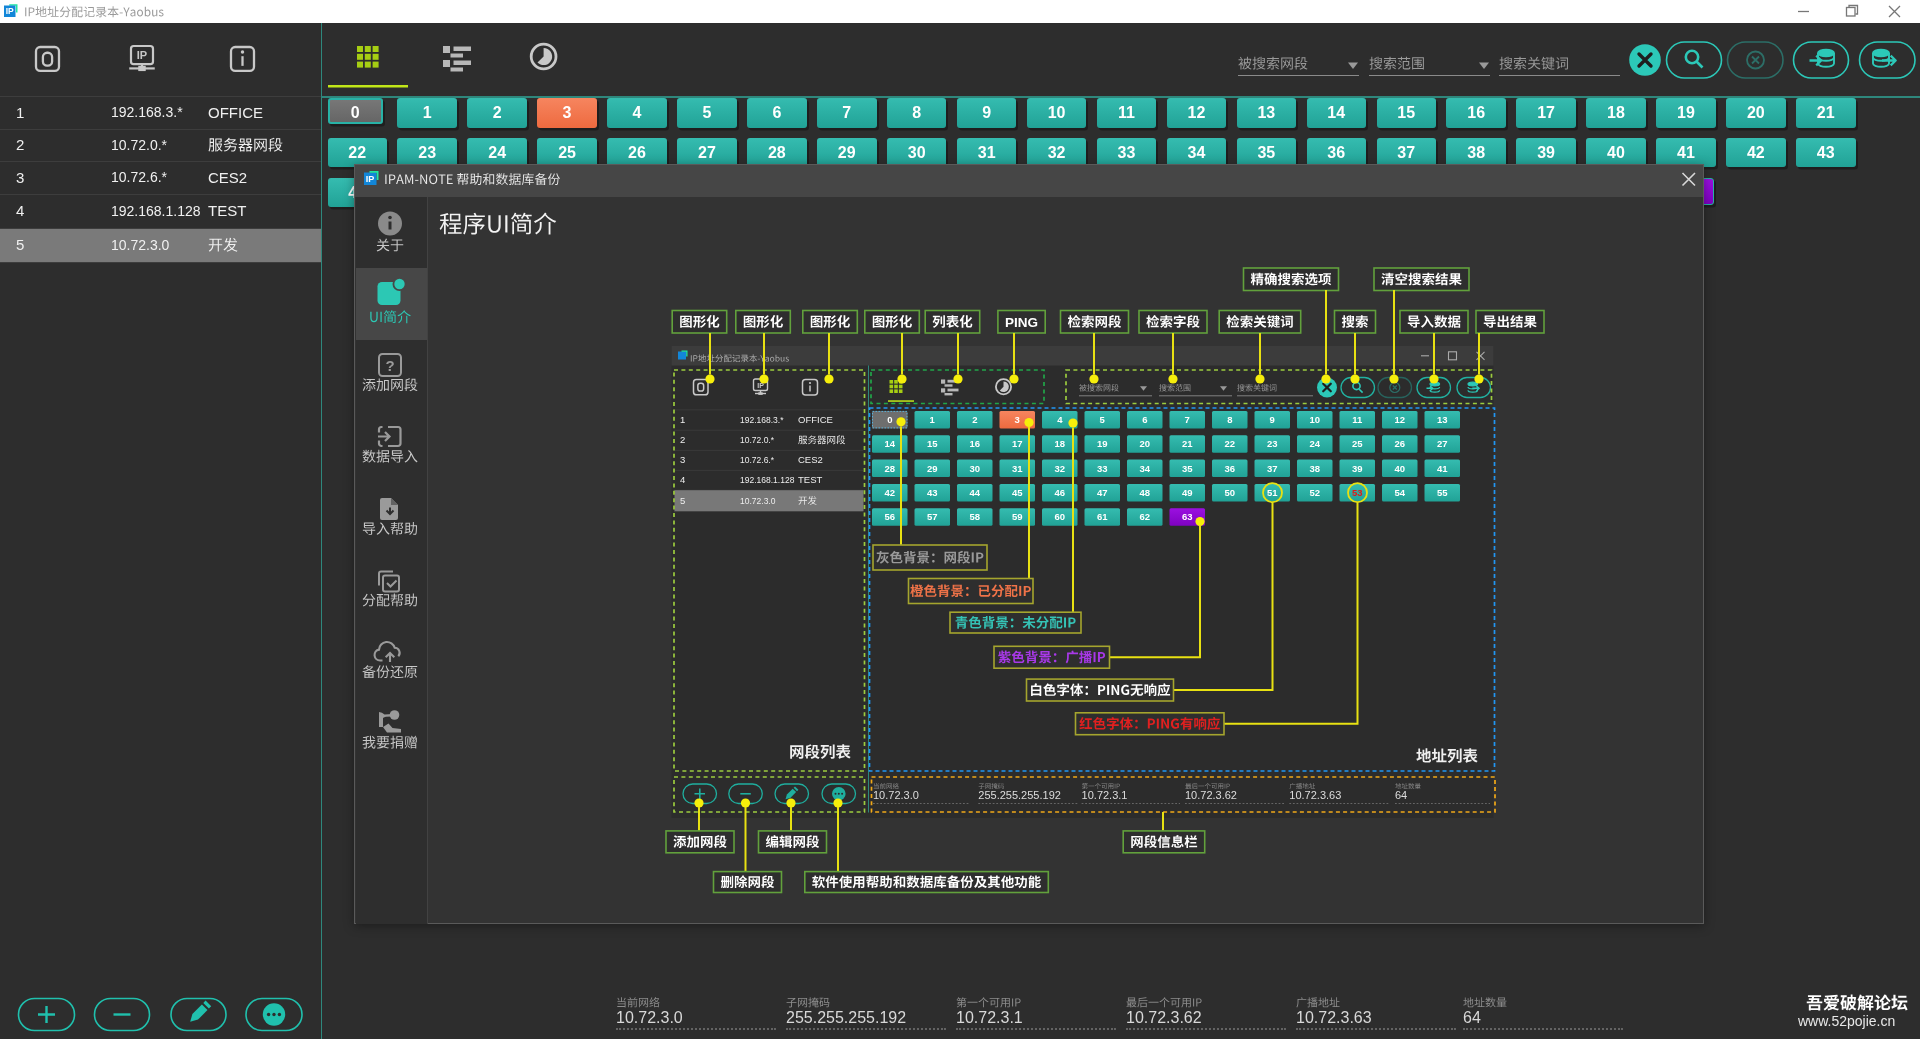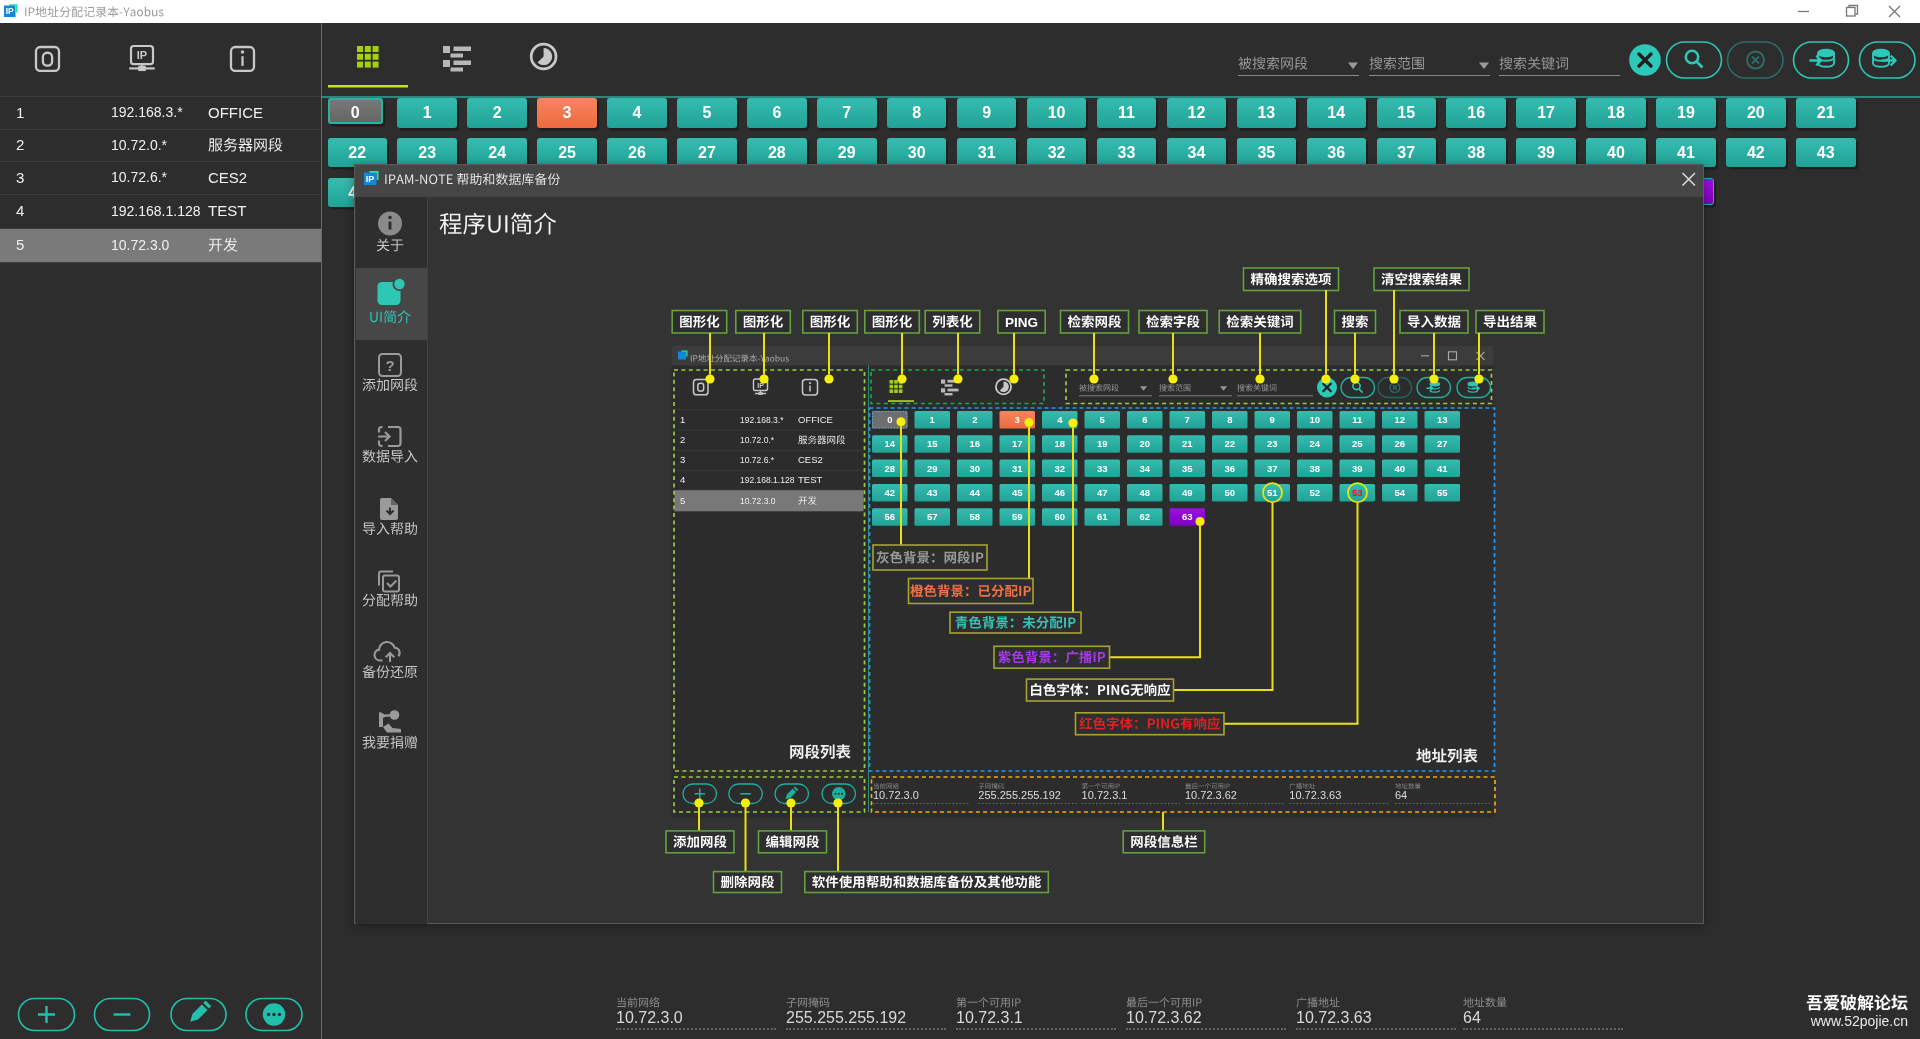--- a/index.html
+++ b/index.html
@@ -102,21 +102,21 @@
     <div style="position:absolute;left:786px;top:1009px;font:16px 'Liberation Sans';color:#d8d8d8">255.255.255.192</div>
     <div style="position:absolute;left:786px;top:1028px;width:160px;border-bottom:2px dotted #636363"></div>
     <div style="position:absolute;left:956px;top:1009px;font:16px 'Liberation Sans';color:#d8d8d8">10.72.3.1</div>
     <div style="position:absolute;left:956px;top:1028px;width:160px;border-bottom:2px dotted #636363"></div>
     <div style="position:absolute;left:1126px;top:1009px;font:16px 'Liberation Sans';color:#d8d8d8">10.72.3.62</div>
     <div style="position:absolute;left:1126px;top:1028px;width:160px;border-bottom:2px dotted #636363"></div>
     <div style="position:absolute;left:1296px;top:1009px;font:16px 'Liberation Sans';color:#d8d8d8">10.72.3.63</div>
     <div style="position:absolute;left:1296px;top:1028px;width:160px;border-bottom:2px dotted #636363"></div>
     <div style="position:absolute;left:1463px;top:1009px;font:16px 'Liberation Sans';color:#d8d8d8">64</div>
     <div style="position:absolute;left:1463px;top:1028px;width:160px;border-bottom:2px dotted #636363"></div>
-    <div style="position:absolute;left:1798px;top:1013px;width:110px;text-align:right;font:14px 'Liberation Sans';color:#e8e8e8">www.52pojie.cn</div>
+    <div style="position:absolute;left:1798px;top:1013px;width:110px;text-align:left;font:14px 'Liberation Sans';color:#e8e8e8">www.52pojie.cn</div>
   </div>
 <div style="position:absolute;left:353.5px;top:163.5px;width:1350px;height:760px;
 background:#333333;border:1px solid #5a5a5a;box-shadow:0 2px 10px rgba(0,0,0,0.35);z-index:50">
 <div style="position:absolute;left:0;top:0;width:100%;height:32px;background:#464646"></div>
 <div style="position:absolute;left:1px;top:32px;width:71px;height:727px;background:#2e2e2e"></div>
 <div style="position:absolute;left:1px;top:103.5px;width:71px;height:72px;background:#474747"></div>
 <div style="position:absolute;left:72px;top:32px;width:1px;height:727px;background:#424242"></div>
 </div>
 <svg style="position:absolute;left:0;top:0;z-index:60" width="1920" height="1039" viewBox="0 0 1920 1039">
     <defs>

